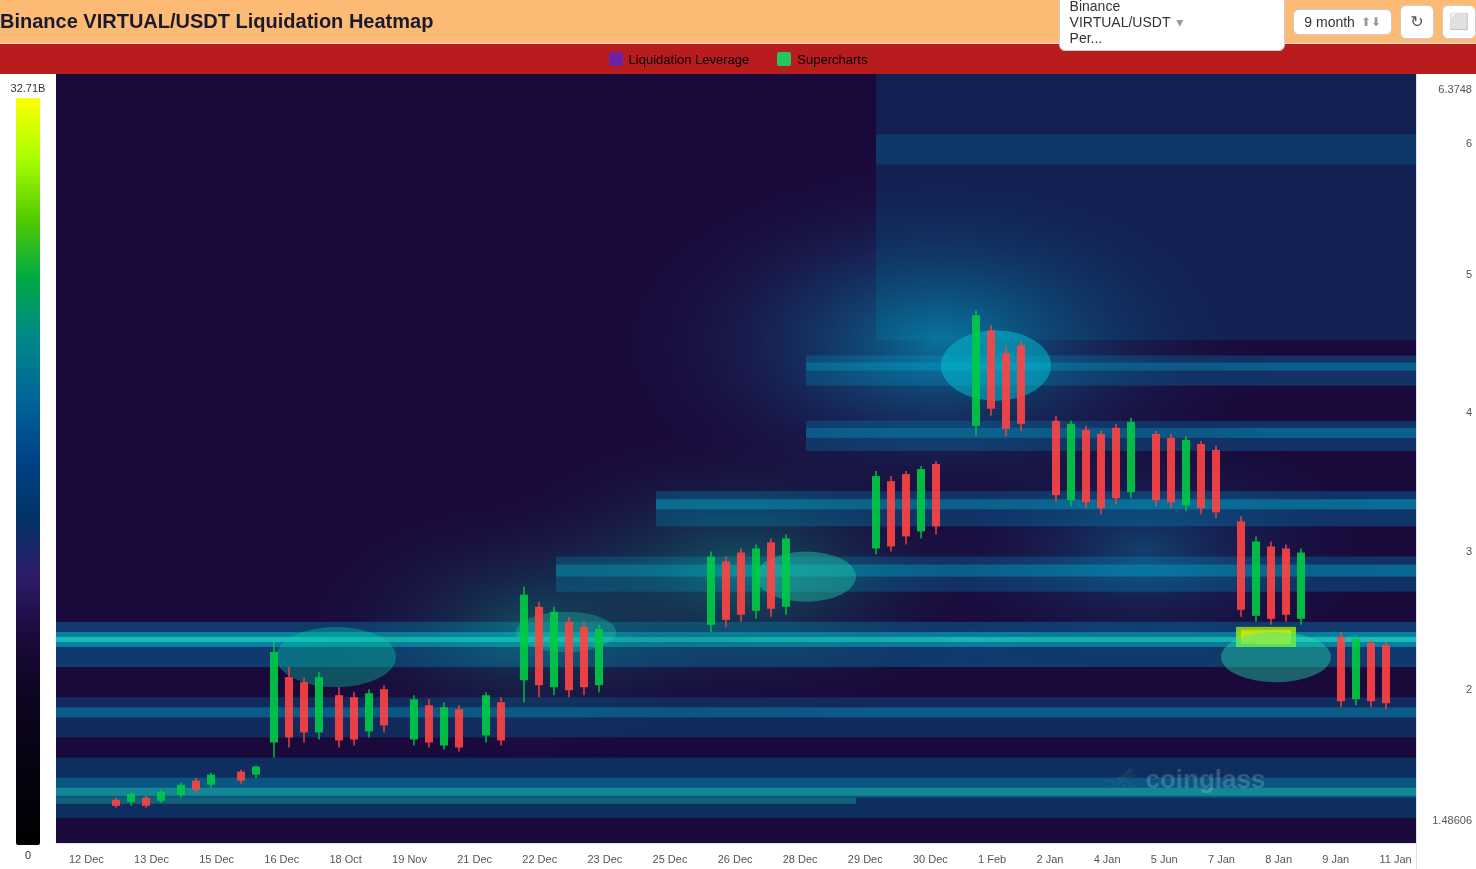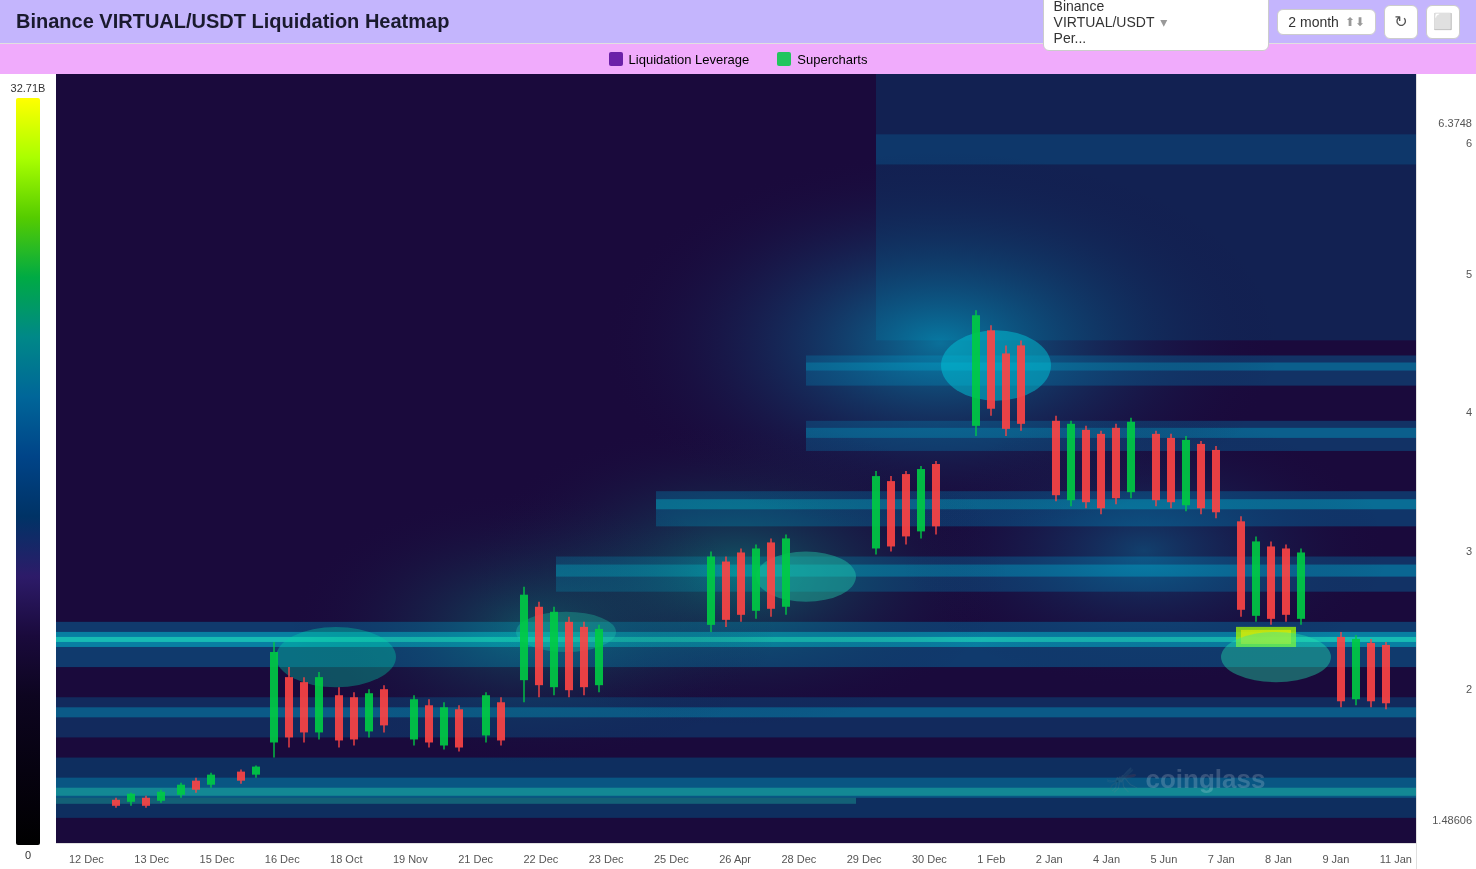--- a/index.html
+++ b/index.html
@@ -8,23 +8,23 @@
       font-family: -apple-system, BlinkMacSystemFont, 'Segoe UI', sans-serif;
       width: 1476px;
       height: 869px;
       overflow: hidden;
     }
 
     .header {
       display: flex;
       align-items: center;
       justify-content: space-between;
-      padding: 8px 16px;
+      padding: 8px 0;
       height: 44px;
-      background: #c4b5fd;
+      background: #fdba74;
       border-bottom: 1px solid #e0e0e0;
     }
 
     .header-title {
       font-size: 20px;
       font-weight: 700;
       color: #1a1a2e;
     }
 
     .header-controls {
@@ -75,21 +75,21 @@
       font-size: 16px;
       color: #555;
     }
 
     .legend-bar {
       display: flex;
       align-items: center;
       justify-content: center;
       gap: 28px;
       height: 30px;
-      background: #f0abfc;
+      background: #b91c1c;
       font-size: 13px;
     }
 
     .legend-item {
       display: flex;
       align-items: center;
       gap: 6px;
     }
 
     .legend-color {
@@ -219,21 +219,21 @@
 <body>
 
 <div class="header">
   <div class="header-title">Binance VIRTUAL/USDT Liquidation Heatmap</div>
   <div class="header-controls">
     <div class="exchange-selector">
       <span>Binance VIRTUAL/USDT Per...</span>
       <span style="color:#999;">▾</span>
     </div>
     <div class="timeframe-selector">
-      <span>2 month</span>
+      <span>9 month</span>
       <span style="color:#999; font-size:12px;">⬆⬇</span>
     </div>
     <button class="icon-btn">↻</button>
     <button class="icon-btn">⬜</button>
   </div>
 </div>
 
 <div class="legend-bar">
   <div class="legend-item">
     <div class="legend-color" style="background:#6b21a8;"></div>
@@ -520,39 +520,39 @@
           <span class="x-label">12 Dec</span>
               <span class="x-label">13 Dec</span>
               <span class="x-label">15 Dec</span>
               <span class="x-label">16 Dec</span>
               <span class="x-label">18 Oct</span>
               <span class="x-label">19 Nov</span>
               <span class="x-label">21 Dec</span>
               <span class="x-label">22 Dec</span>
               <span class="x-label">23 Dec</span>
               <span class="x-label">25 Dec</span>
-              <span class="x-label">26 Apr</span>
+              <span class="x-label">26 Dec</span>
               <span class="x-label">28 Dec</span>
               <span class="x-label">29 Dec</span>
               <span class="x-label">30 Dec</span>
               <span class="x-label">1 Feb</span>
               <span class="x-label">2 Jan</span>
               <span class="x-label">4 Jan</span>
               <span class="x-label">5 Jun</span>
               <span class="x-label">7 Jan</span>
               <span class="x-label">8 Jan</span>
               <span class="x-label">9 Jan</span>
               <span class="x-label">11 Jan</span>
             </div>
         </div>
       </div>
 
       <div class="y-axis">
         <div class="y-axis-inner" id="y-axis-container">
-        <div class="y-label" style="top: 2%; margin-top: 34px;">6.3748</div>
+        <div class="y-label" style="top: 2%;">6.3748</div>
             <div class="y-label" style="top: 9%;">6</div>
             <div class="y-label" style="top: 26%;">5</div>
             <div class="y-label" style="top: 44%;">4</div>
             <div class="y-label" style="top: 62%;">3</div>
             <div class="y-label" style="top: 80%;">2</div>
             <div class="y-label" style="top: 97%;">1.48606</div>
           </div>
       </div>
     </div>
   </div>

